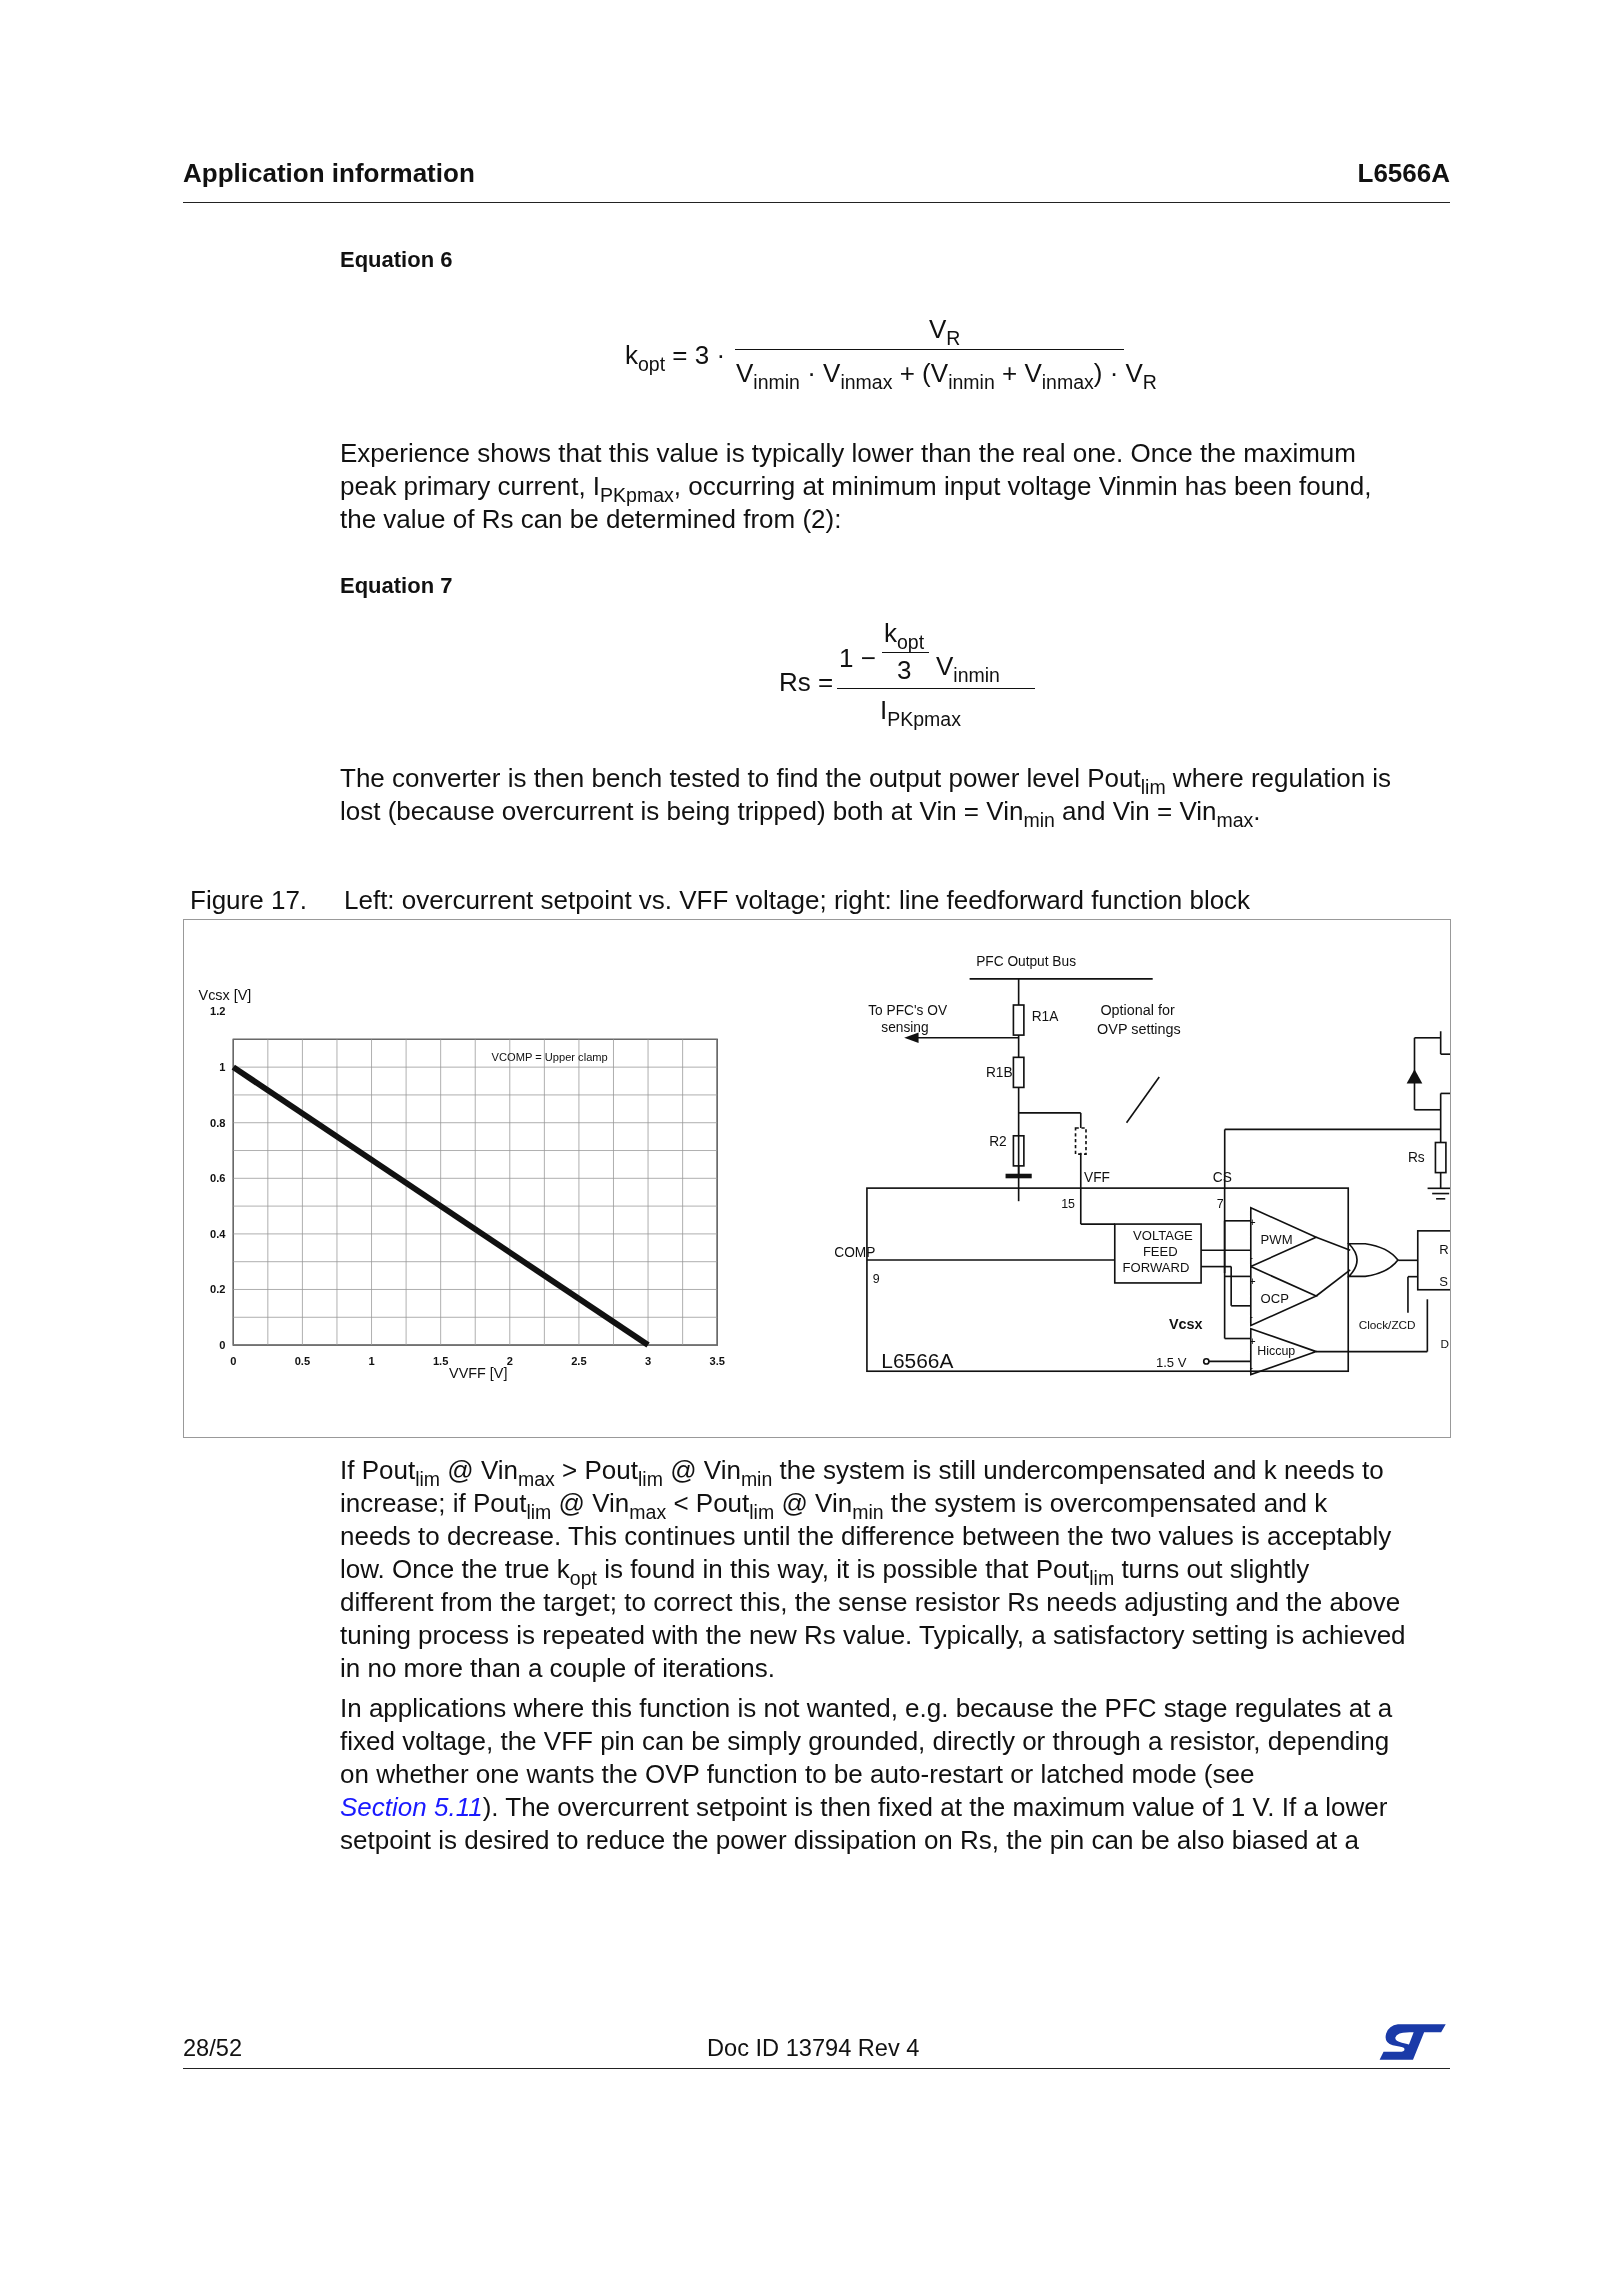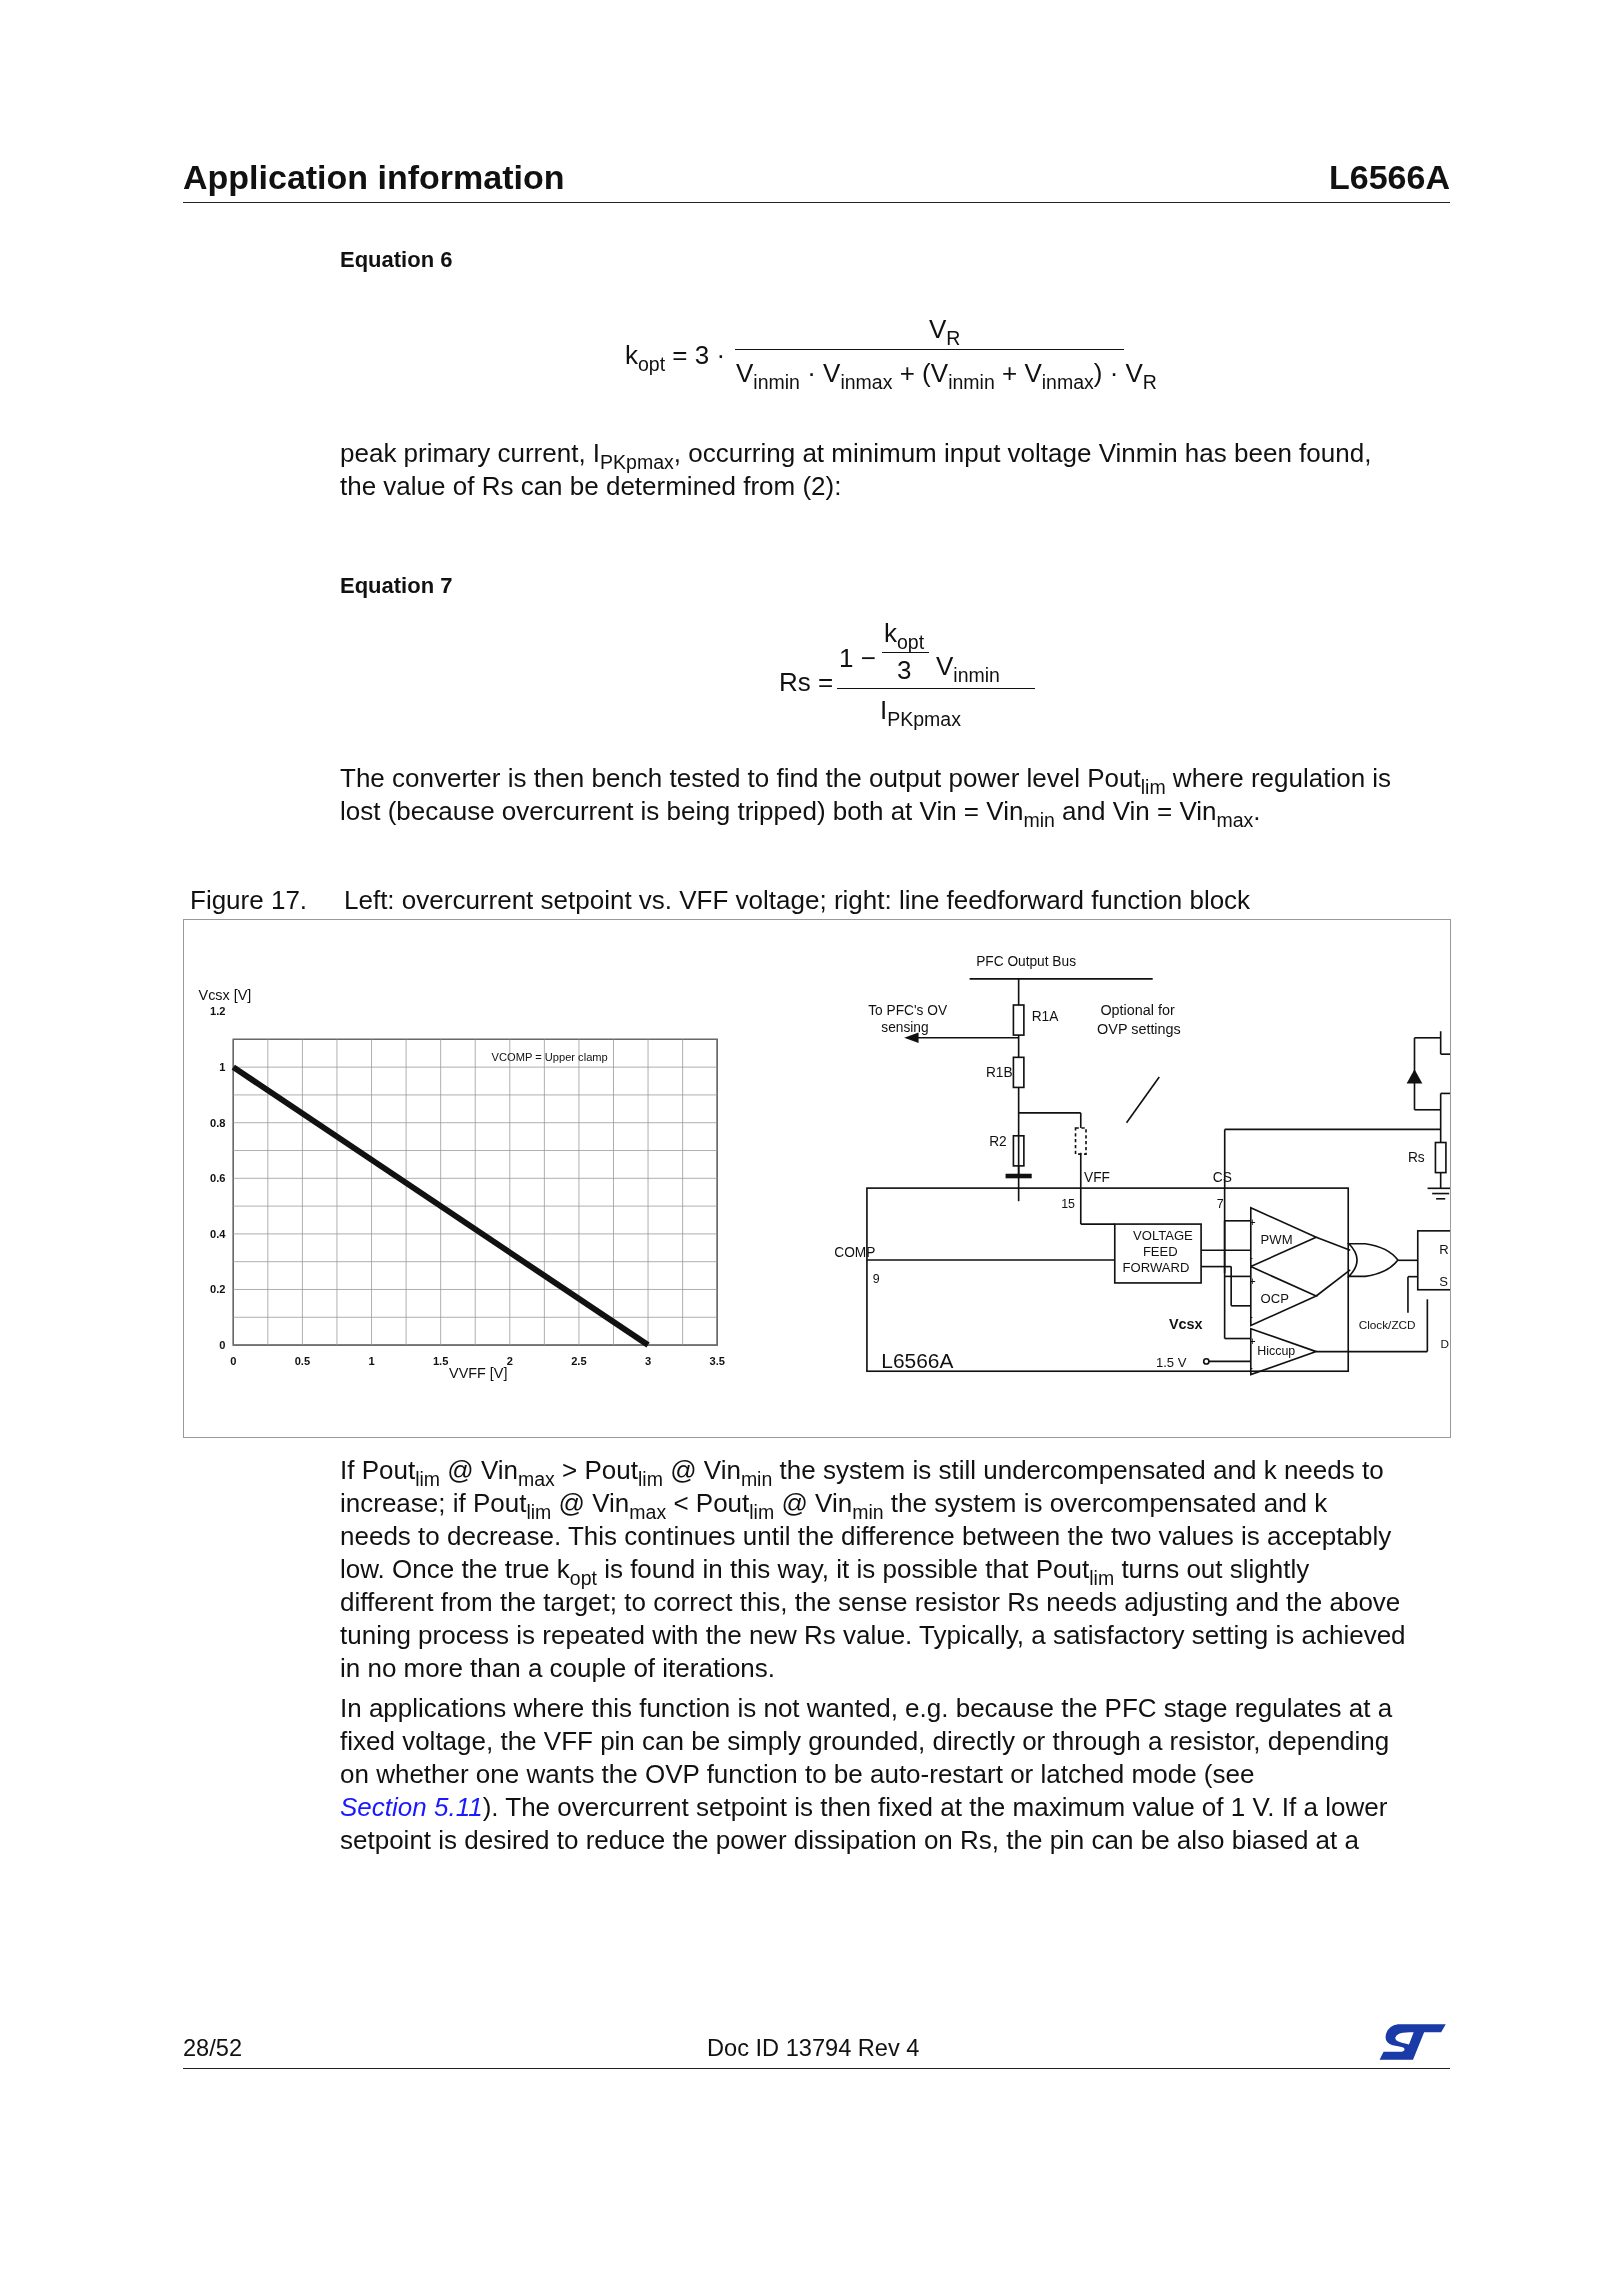--- a/index.html
+++ b/index.html
@@ -1,18 +1,18 @@
 <!DOCTYPE html>
 <html style="font-size:10.5px"><head>
 <meta charset="utf-8">
 <style>
   html, body { margin:0; padding:0; background:#fff; }
   body { width:1622px; height:2295px; position:relative; font-family:"Liberation Sans", sans-serif; color:#111; overflow:hidden; }
   .abs { position:absolute; }
-  .hdr { top:158px; font-weight:bold; font-size:34px; }
+  .hdr { top:158px; font-weight:bold; font-size:26px; }
   .rule { position:absolute; left:183px; width:1267px; height:1.3px; background:#222; }
   .eqtitle { font-weight:bold; font-size:22px; }
   .para { font-size:26px; line-height:33px; left:340px; width:1112px; }
   sub { font-size:0.75em; vertical-align:-0.35em; line-height:0; }
   .math { font-family:"Liberation Sans", sans-serif; font-size:26px; }
   .frac-line { position:absolute; height:1.3px; background:#111; }
   .figcap { font-weight:normal; font-size:26px; }
   .figbox { position:absolute; left:183px; top:919px; width:1266px; height:517px; border:1.3px solid #999; }
   .link { color:#1a1aff; font-style:italic; }
   svg text { font-family:"Liberation Sans", sans-serif; }
@@ -32,20 +32,21 @@
   <div class="abs" style="left:111px; top:44px; white-space:nowrap;">
     <span>V</span><sub>inmin</sub>
     <span>·</span>
     <span>V</span><sub>inmax</sub>
     <span>+ (V</span><sub>inmin</sub>
     <span>+ V</span><sub>inmax</sub><span>) · V</span><sub>R</sub>
   </div>
 </div>
 
 <div class="abs para" style="top:437px;">
+  <div>Experience shows that this value is typically lower than the real one. Once the maximum</div>
   <div><span>peak primary current, I</span><sub>PKpmax</sub><span>, occurring at minimum input voltage Vinmin has been found,</span></div>
   <div>the value of Rs can be determined from (2):</div>
 </div>
 
 <div class="abs eqtitle" style="left:340px; top:573px;">Equation 7</div>
 <div class="abs math" style="left:779px; top:618px; width:262px; height:118px;">
   <div class="abs" style="left:0; top:49px;">Rs =</div>
   <div class="abs" style="left:60px; top:25px;">1 −</div>
   <div class="abs" style="left:105px; top:0;"><span>k</span><sub>opt</sub></div>
   <div class="frac-line" style="left:103px; top:34px; width:47px;"></div>

